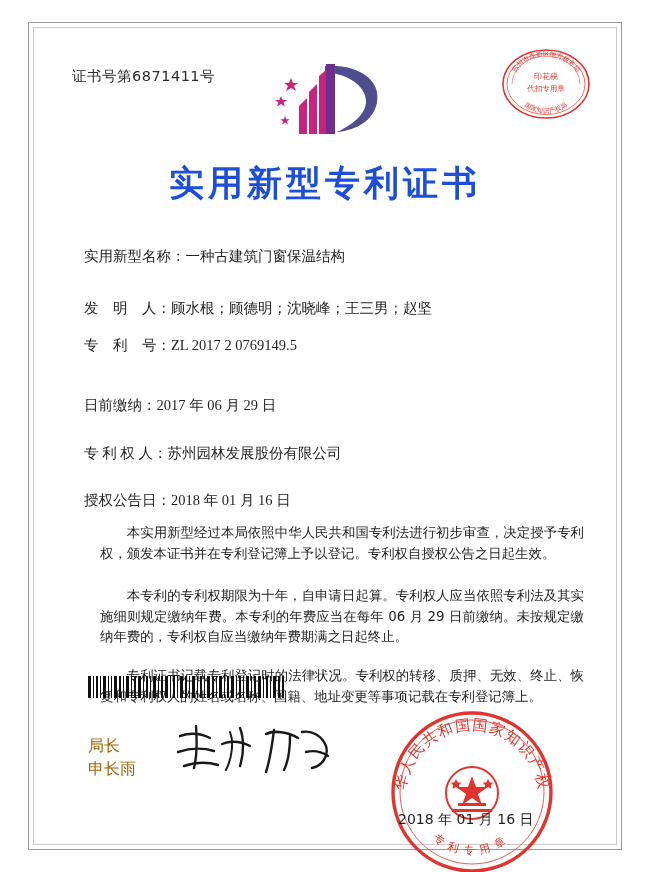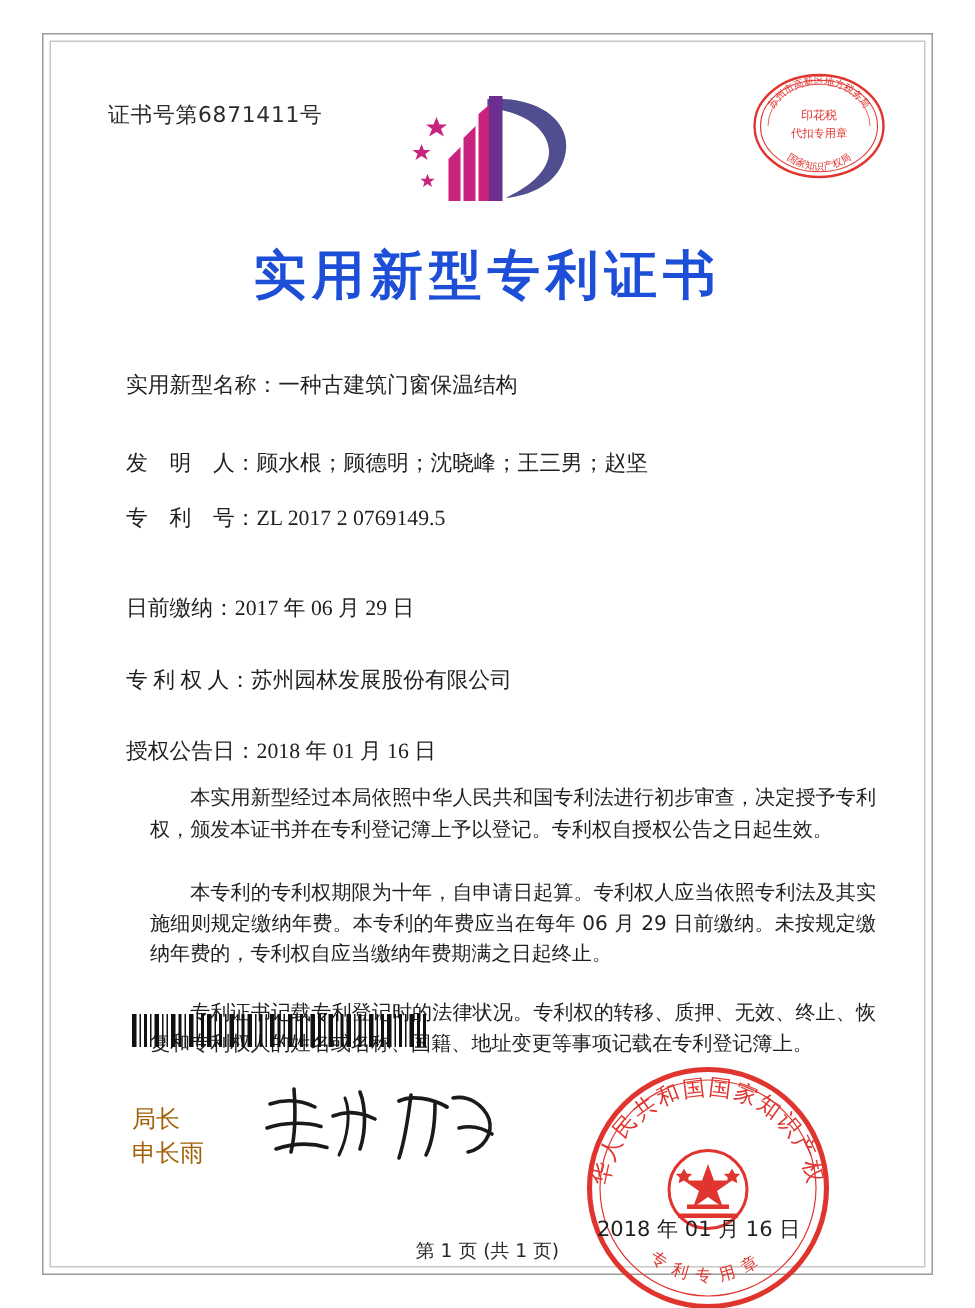--- a/index.html
+++ b/index.html
@@ -359,15 +359,14 @@
         <polygon points="-16,-14 -14.2,-10.6 -10.6,-10.4 -13.2,-7.8 -12.4,-4.2 -16,-6 -19.6,-4.2 -18.8,-7.8 -21.4,-10.4 -17.8,-10.6" fill="#e0352f"></polygon>
         <polygon points="16,-14 17.8,-10.6 21.4,-10.4 18.8,-7.8 19.6,-4.2 16,-6 12.4,-4.2 13.2,-7.8 10.6,-10.4 14.2,-10.6" fill="#e0352f"></polygon>
         <rect x="-20" y="16" width="40" height="3" fill="#e0352f"></rect>
         <rect x="-14" y="10" width="28" height="3" fill="#e0352f"></rect>
       </g>
     </svg>
   </div>
 
   <div class="seal-date">2018 年 01 月 16 日</div>
 
-  <div class="footer">第 1 页 (共 1 页)</div>
 
 </div>
 
 </body></html>

